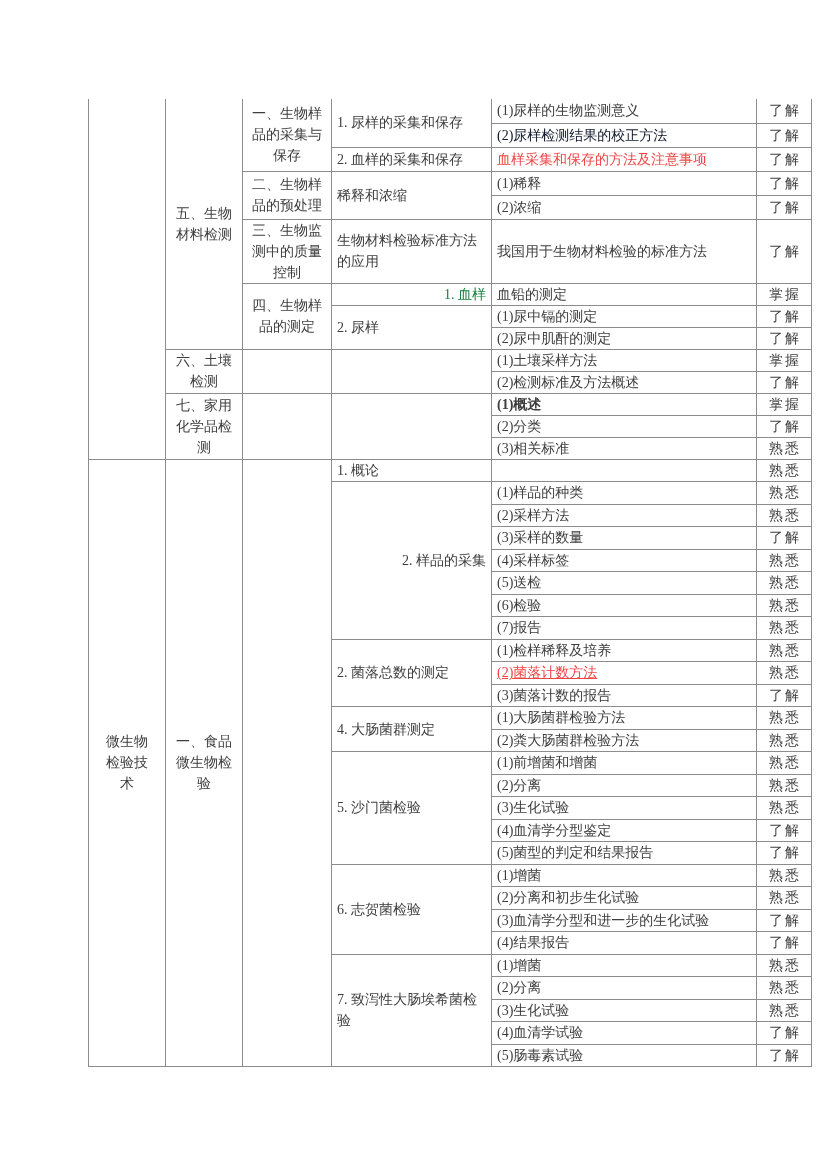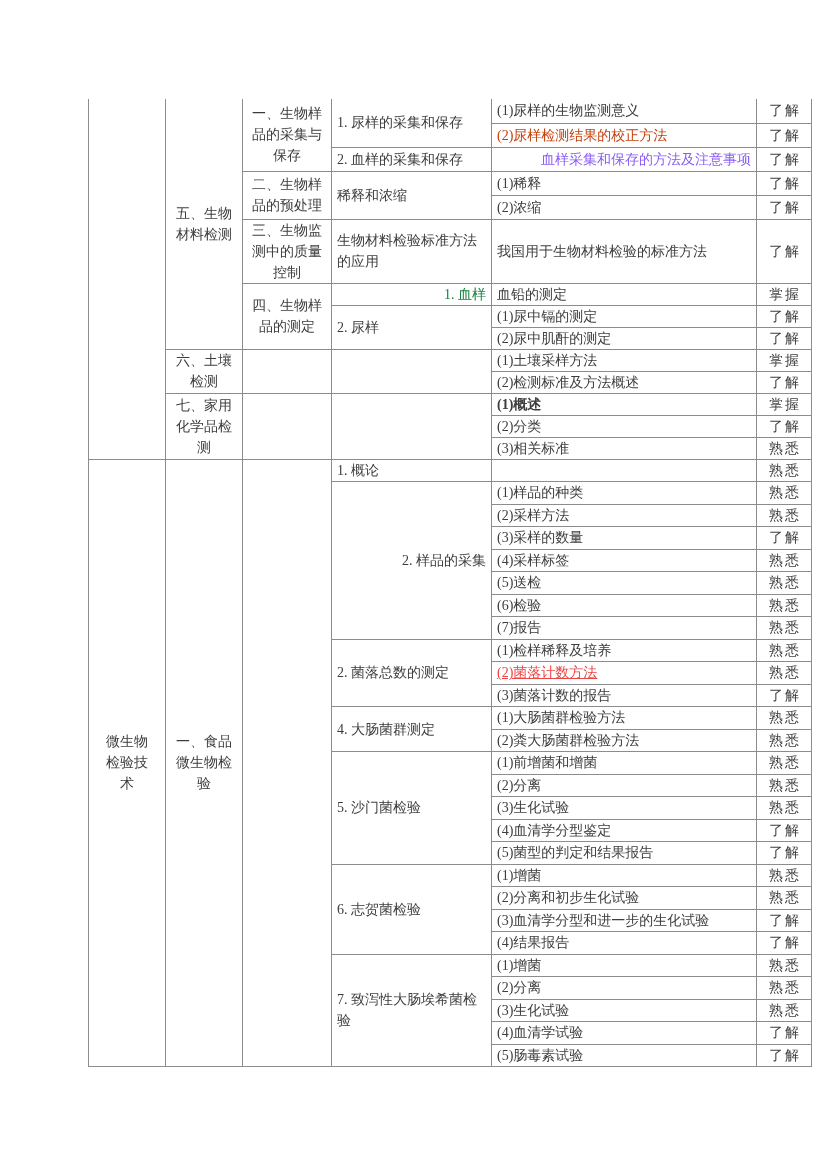--- a/index.html
+++ b/index.html
@@ -60,26 +60,26 @@
     <tbody>
         <tr style="height: 24px;">
           <td rowspan="14" class="col0" style="color: rgb(61, 61, 61); border-color: rgb(140, 140, 140);"></td>
           <td rowspan="9" class="col1" style="color: rgb(61, 61, 61); border-color: rgb(140, 140, 140);">五、生物材料检测</td>
           <td rowspan="3" class="col2" style="color: rgb(61, 61, 61); border-color: rgb(140, 140, 140);">一、生物样品的采集与保存</td>
           <td rowspan="2" class="col3" style="color: rgb(61, 61, 61); border-color: rgb(140, 140, 140);">1. 尿样的采集和保存</td>
           <td class="col4" style="color: rgb(61, 61, 61); border-color: rgb(140, 140, 140);">(1)尿样的生物监测意义</td>
           <td class="col5" style="color: rgb(61, 61, 61); border-color: rgb(140, 140, 140);">了解</td>
         </tr>
         <tr style="height: 24px;">
-          <td class="col4" style="color: #c2410c; border-color: rgb(140, 140, 140);">(2)尿样检测结果的校正方法</td>
+          <td class="col4" style="color: #0f172a; border-color: rgb(140, 140, 140);">(2)尿样检测结果的校正方法</td>
           <td class="col5" style="color: rgb(61, 61, 61); border-color: rgb(140, 140, 140);">了解</td>
         </tr>
         <tr style="height: 24px;">
           <td class="col3" style="color: rgb(61, 61, 61); border-color: rgb(140, 140, 140);">2. 血样的采集和保存</td>
-          <td class="col4" style="color: #8b5cf6; border-color: rgb(140, 140, 140); text-align: right;">血样采集和保存的方法及注意事项</td>
+          <td class="col4" style="color: #ef4444; border-color: rgb(140, 140, 140);">血样采集和保存的方法及注意事项</td>
           <td class="col5" style="color: rgb(61, 61, 61); border-color: rgb(140, 140, 140);">了解</td>
         </tr>
         <tr style="height: 24px;">
           <td rowspan="2" class="col2" style="color: rgb(61, 61, 61); border-color: rgb(140, 140, 140);">二、生物样品的预处理</td>
           <td rowspan="2" class="col3" style="color: rgb(61, 61, 61); border-color: rgb(140, 140, 140);">稀释和浓缩</td>
           <td class="col4" style="color: rgb(61, 61, 61); border-color: rgb(140, 140, 140);">(1)稀释</td>
           <td class="col5" style="color: rgb(61, 61, 61); border-color: rgb(140, 140, 140);">了解</td>
         </tr>
         <tr style="height: 24px;">
           <td class="col4" style="color: rgb(61, 61, 61); border-color: rgb(140, 140, 140);">(2)浓缩</td>

